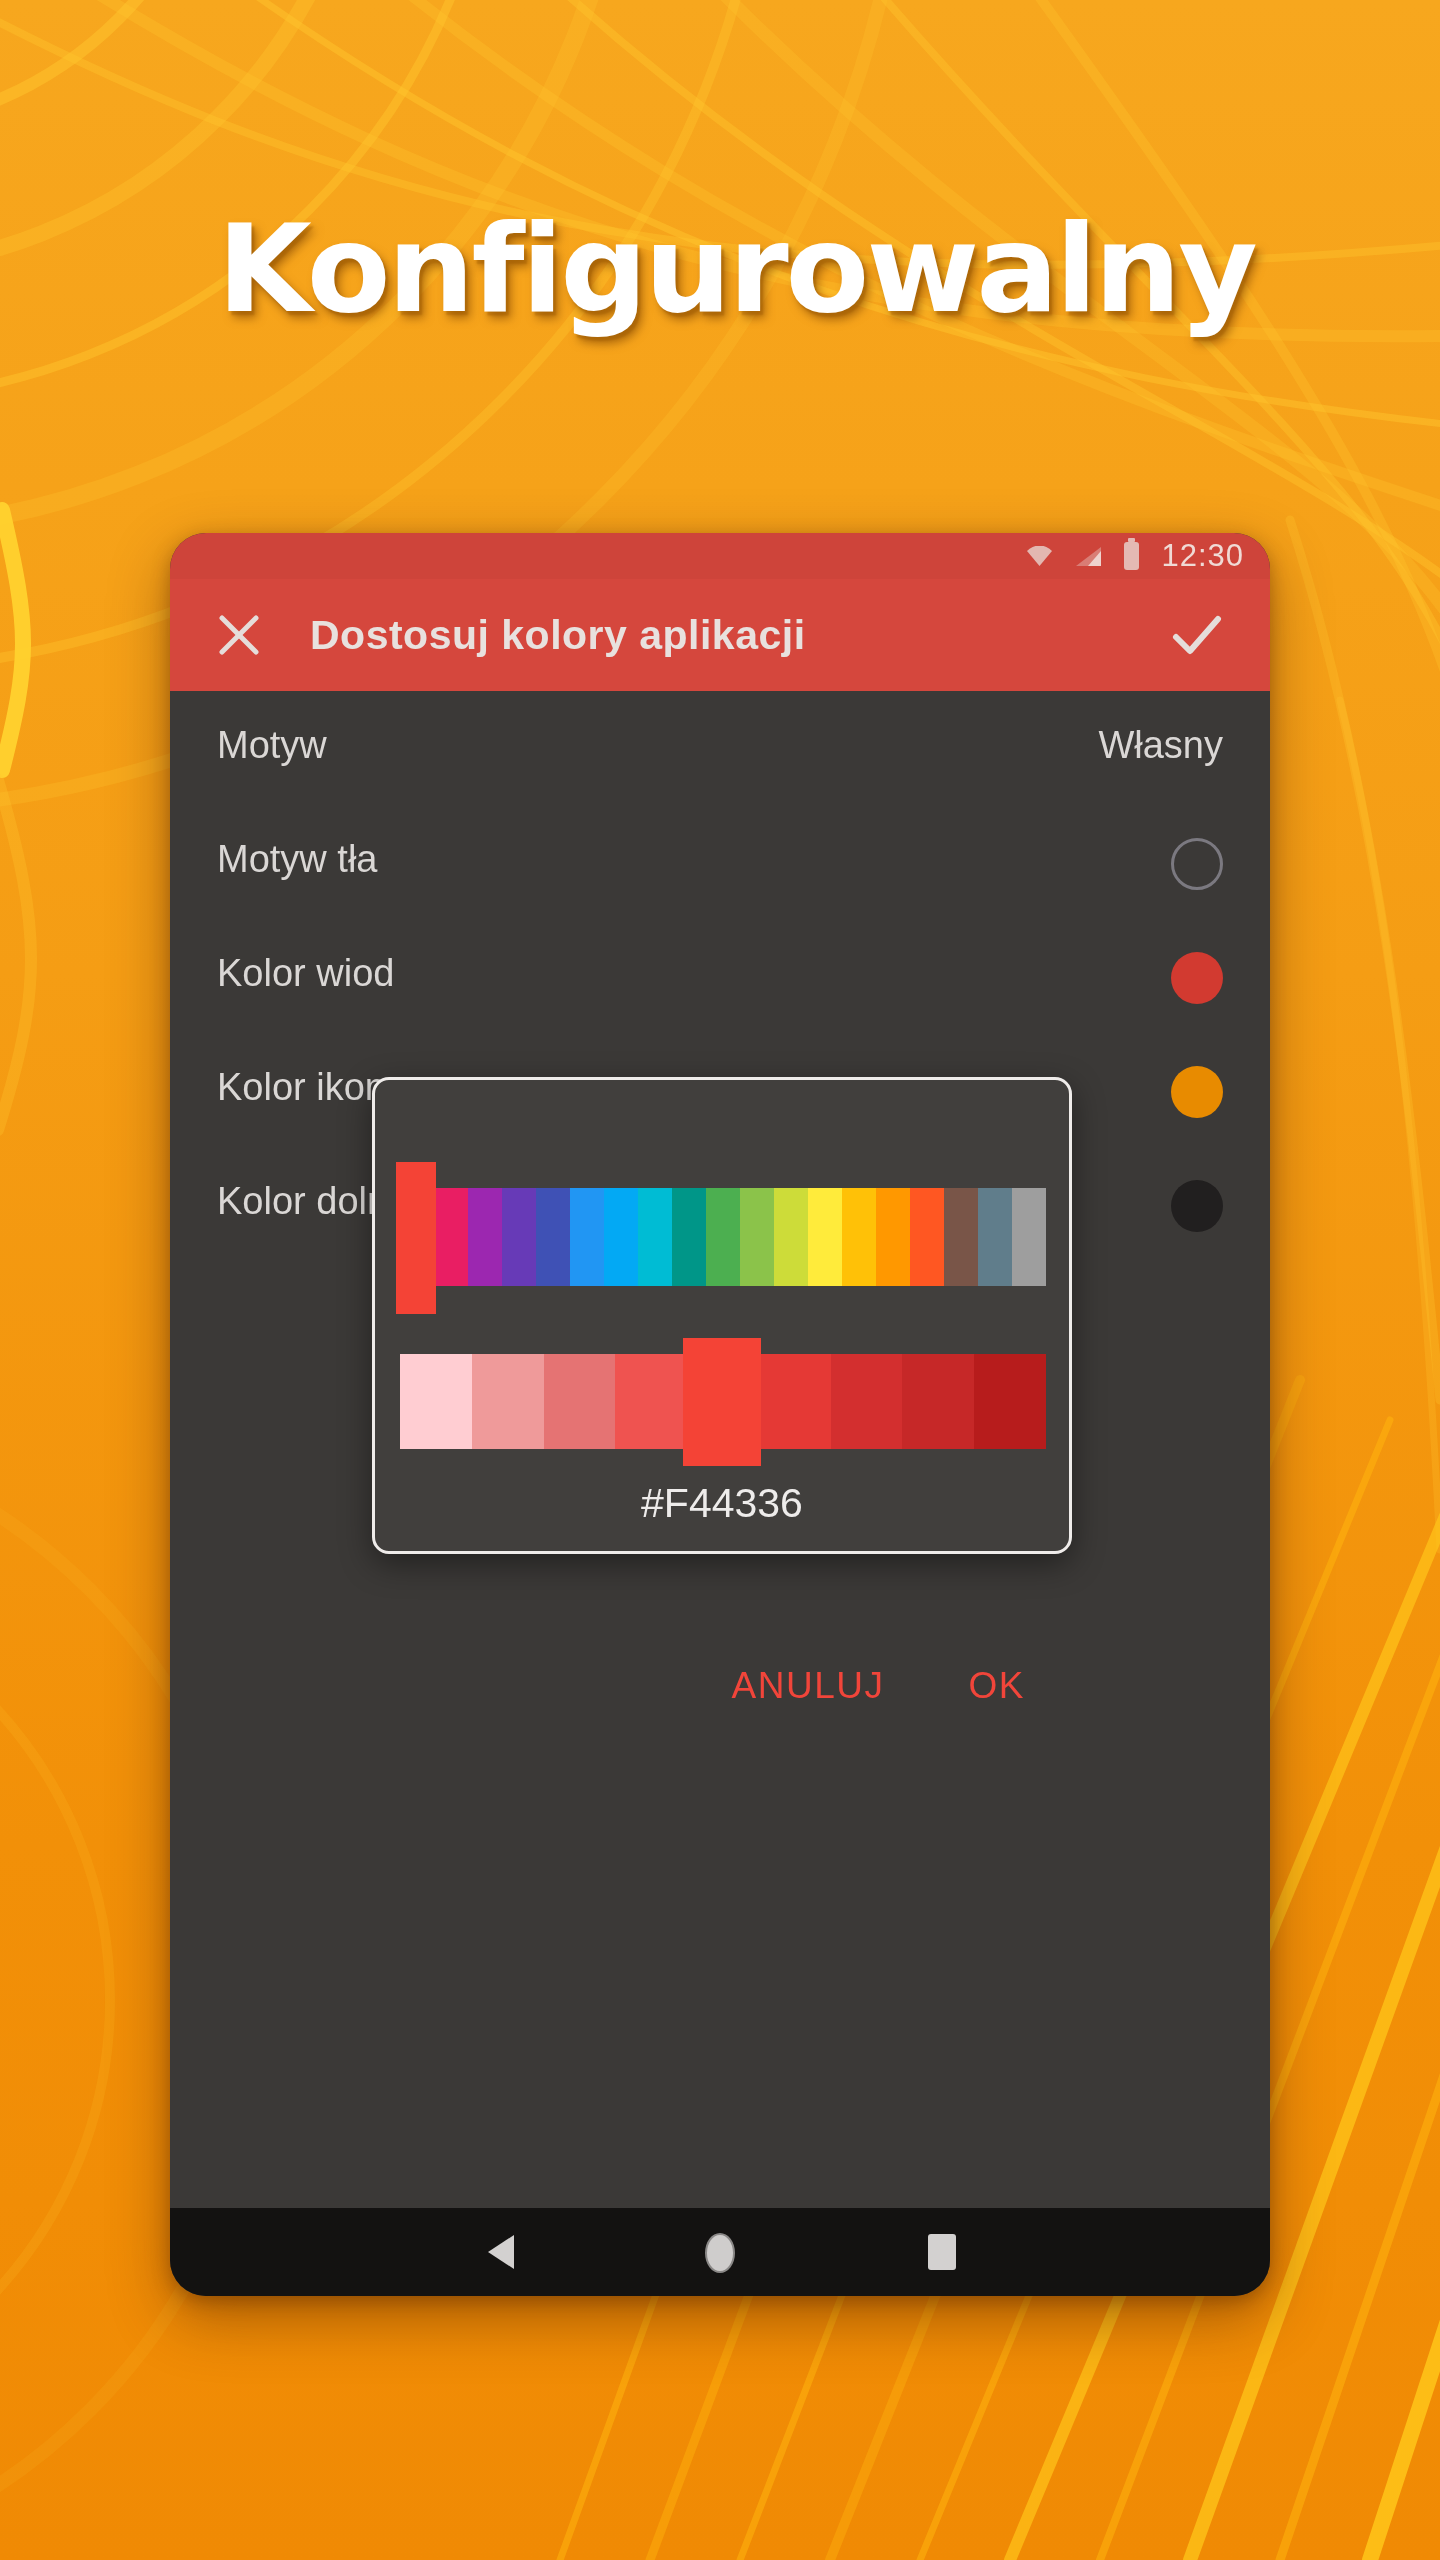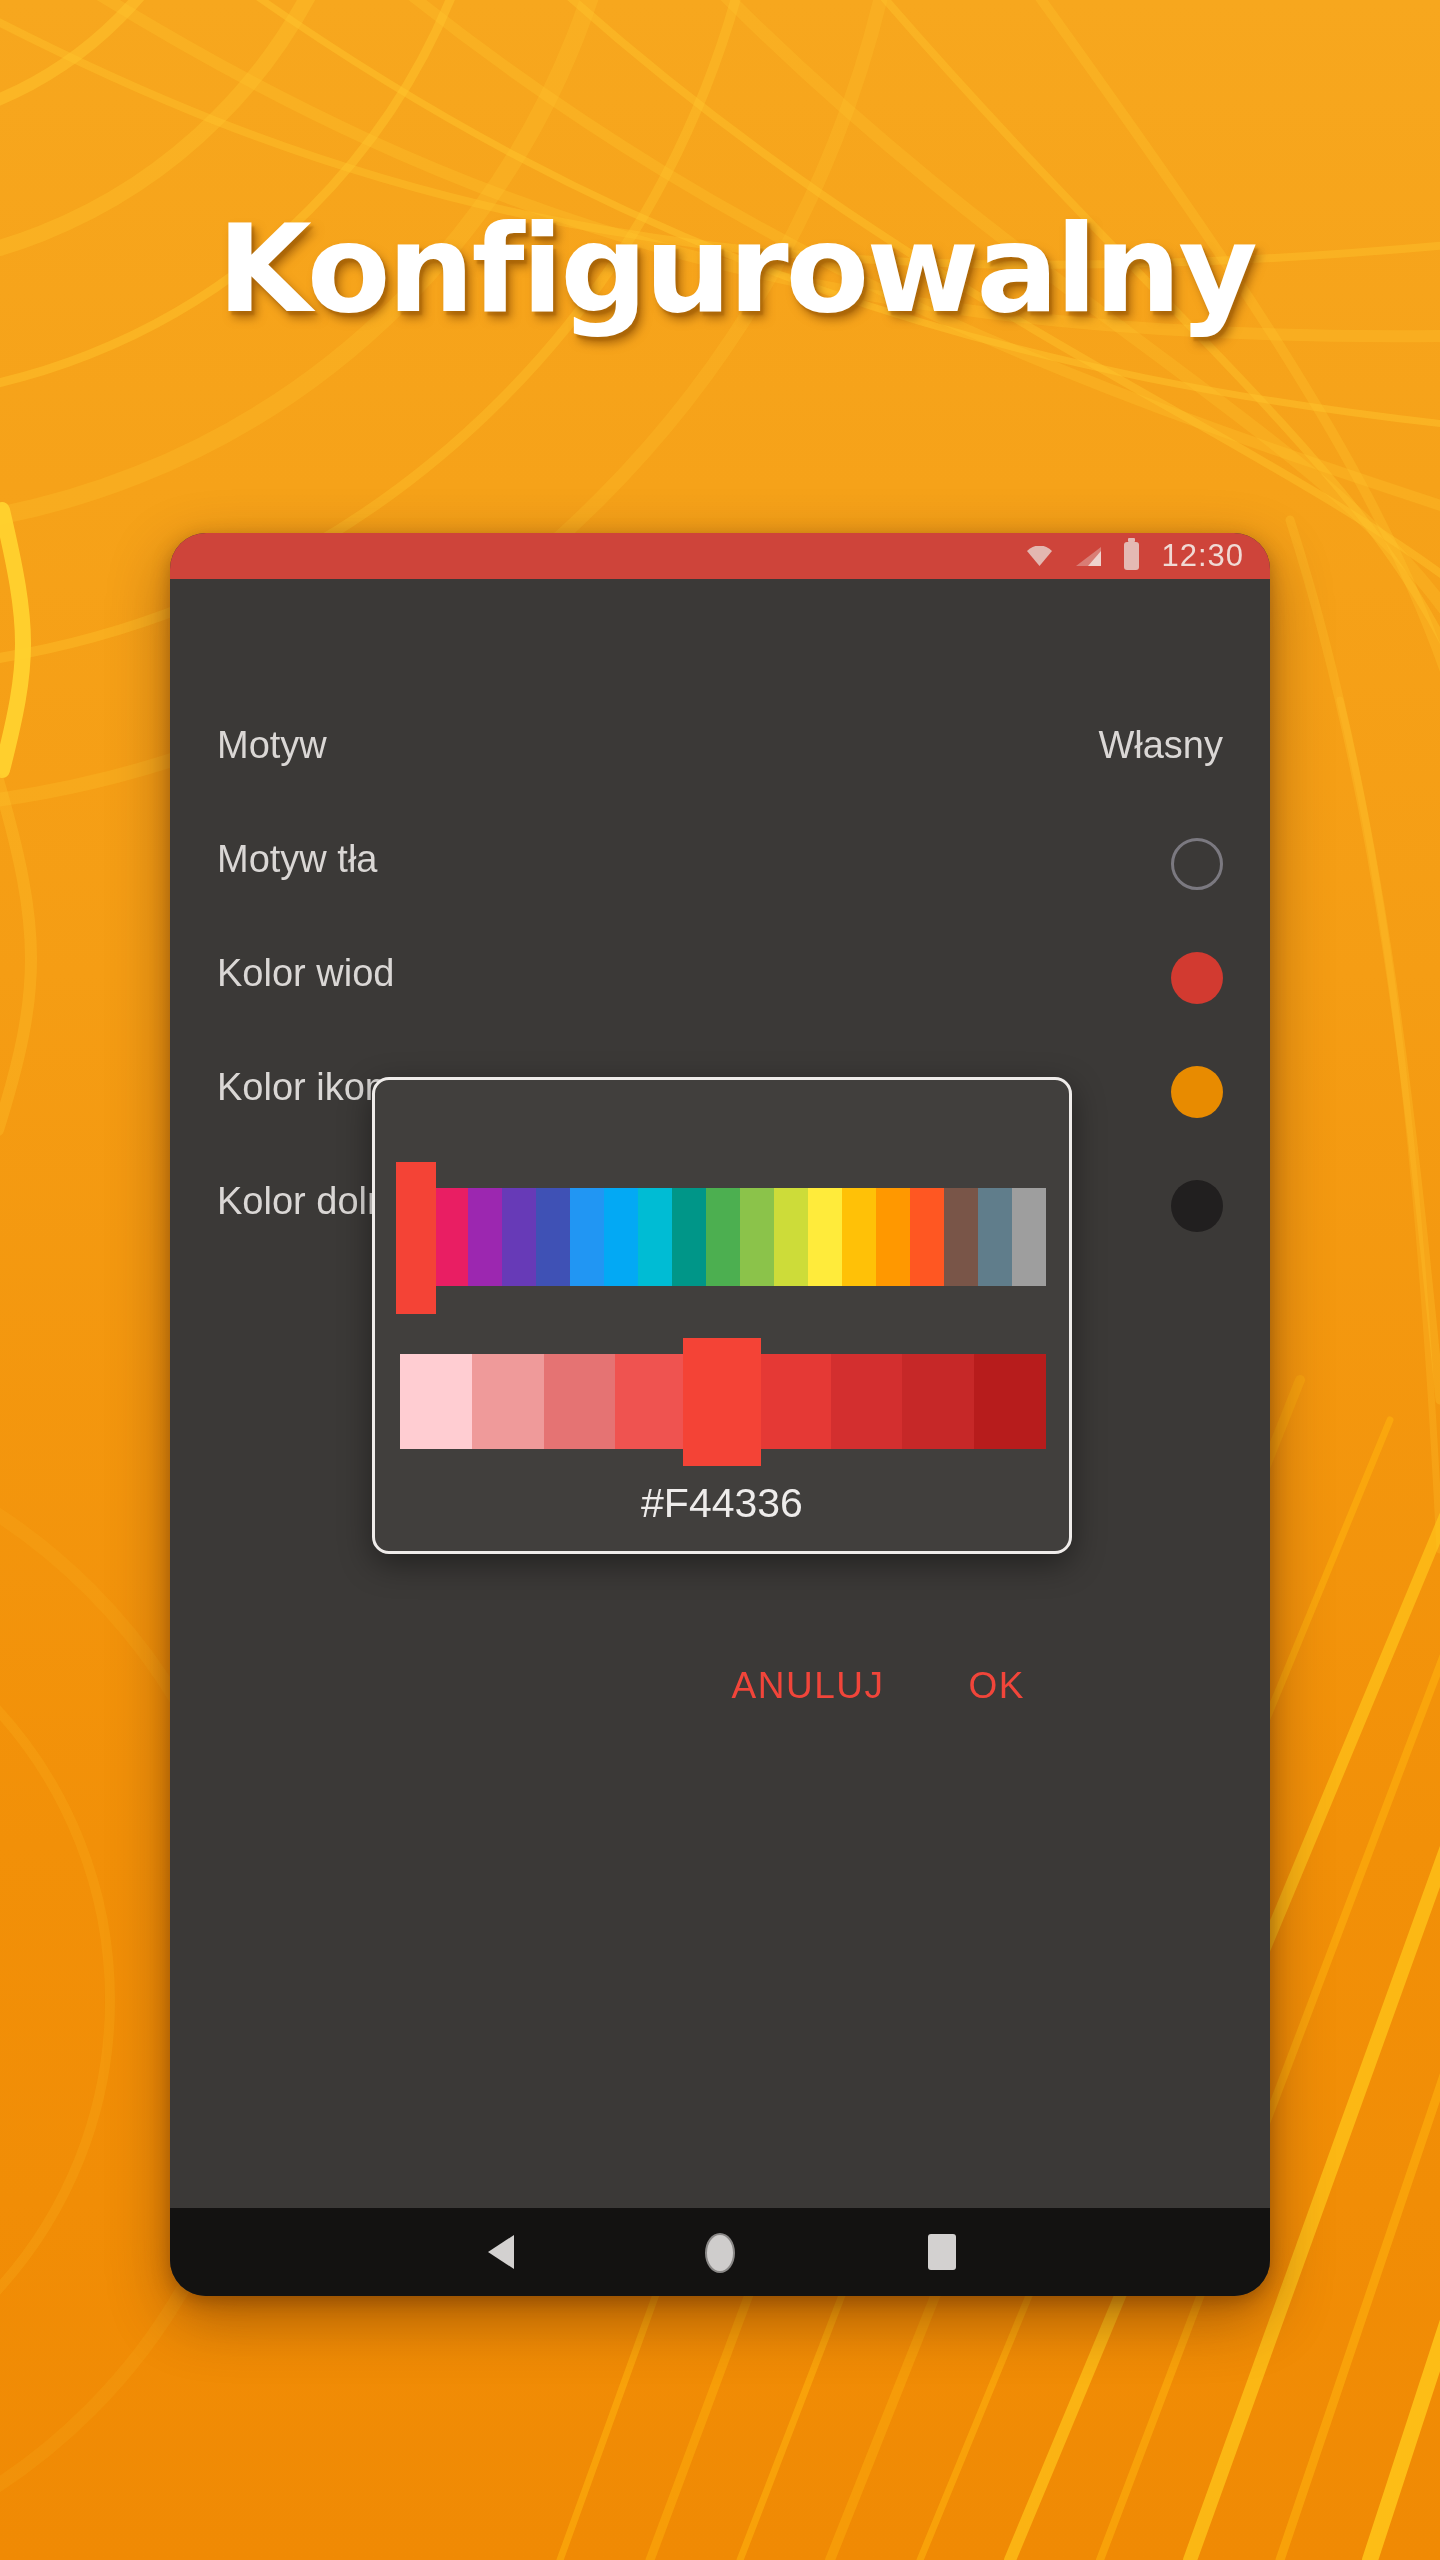--- a/index.html
+++ b/index.html
@@ -115,20 +115,30 @@
         <path d="M13.5 20 L1 5 A17 17 0 0 1 26 5 Z" fill="#E6C4BE" opacity="0.9"></path>
       </svg>
       <svg width="27" height="21" viewBox="0 0 27 21">
         <path d="M1 20 L26 20 L26 1 Z" fill="#E6C4BE" opacity="0.45"></path>
         <path d="M13 20 L26 20 L26 5 Z" fill="#F0D8D3" opacity="0.95"></path>
       </svg>
       <div class="battery"></div>
       <span class="status-time">12:30</span>
     </div>
 
+    <div class="appbar">
+      <svg class="close-btn" viewBox="0 0 46 46">
+        <line x1="6" y1="6" x2="40" y2="40" stroke="#E5DDDA" stroke-width="5" stroke-linecap="round"></line>
+        <line x1="40" y1="6" x2="6" y2="40" stroke="#E5DDDA" stroke-width="5" stroke-linecap="round"></line>
+      </svg>
+      <span class="appbar-title">Dostosuj kolory aplikacji</span>
+      <svg class="check-btn" viewBox="0 0 54 44">
+        <polyline points="6,24 20,38 48,6" stroke="#E5DDDA" stroke-width="6" fill="none" stroke-linecap="round" stroke-linejoin="round"></polyline>
+      </svg>
+    </div>
 
     <div class="rows" id="rows">
         <div class="row">
     <span class="row-label">Motyw</span>
     <span class="row-value">Własny</span>
 
   </div>
         <div class="row">
     <span class="row-label">Motyw tła</span>
 

